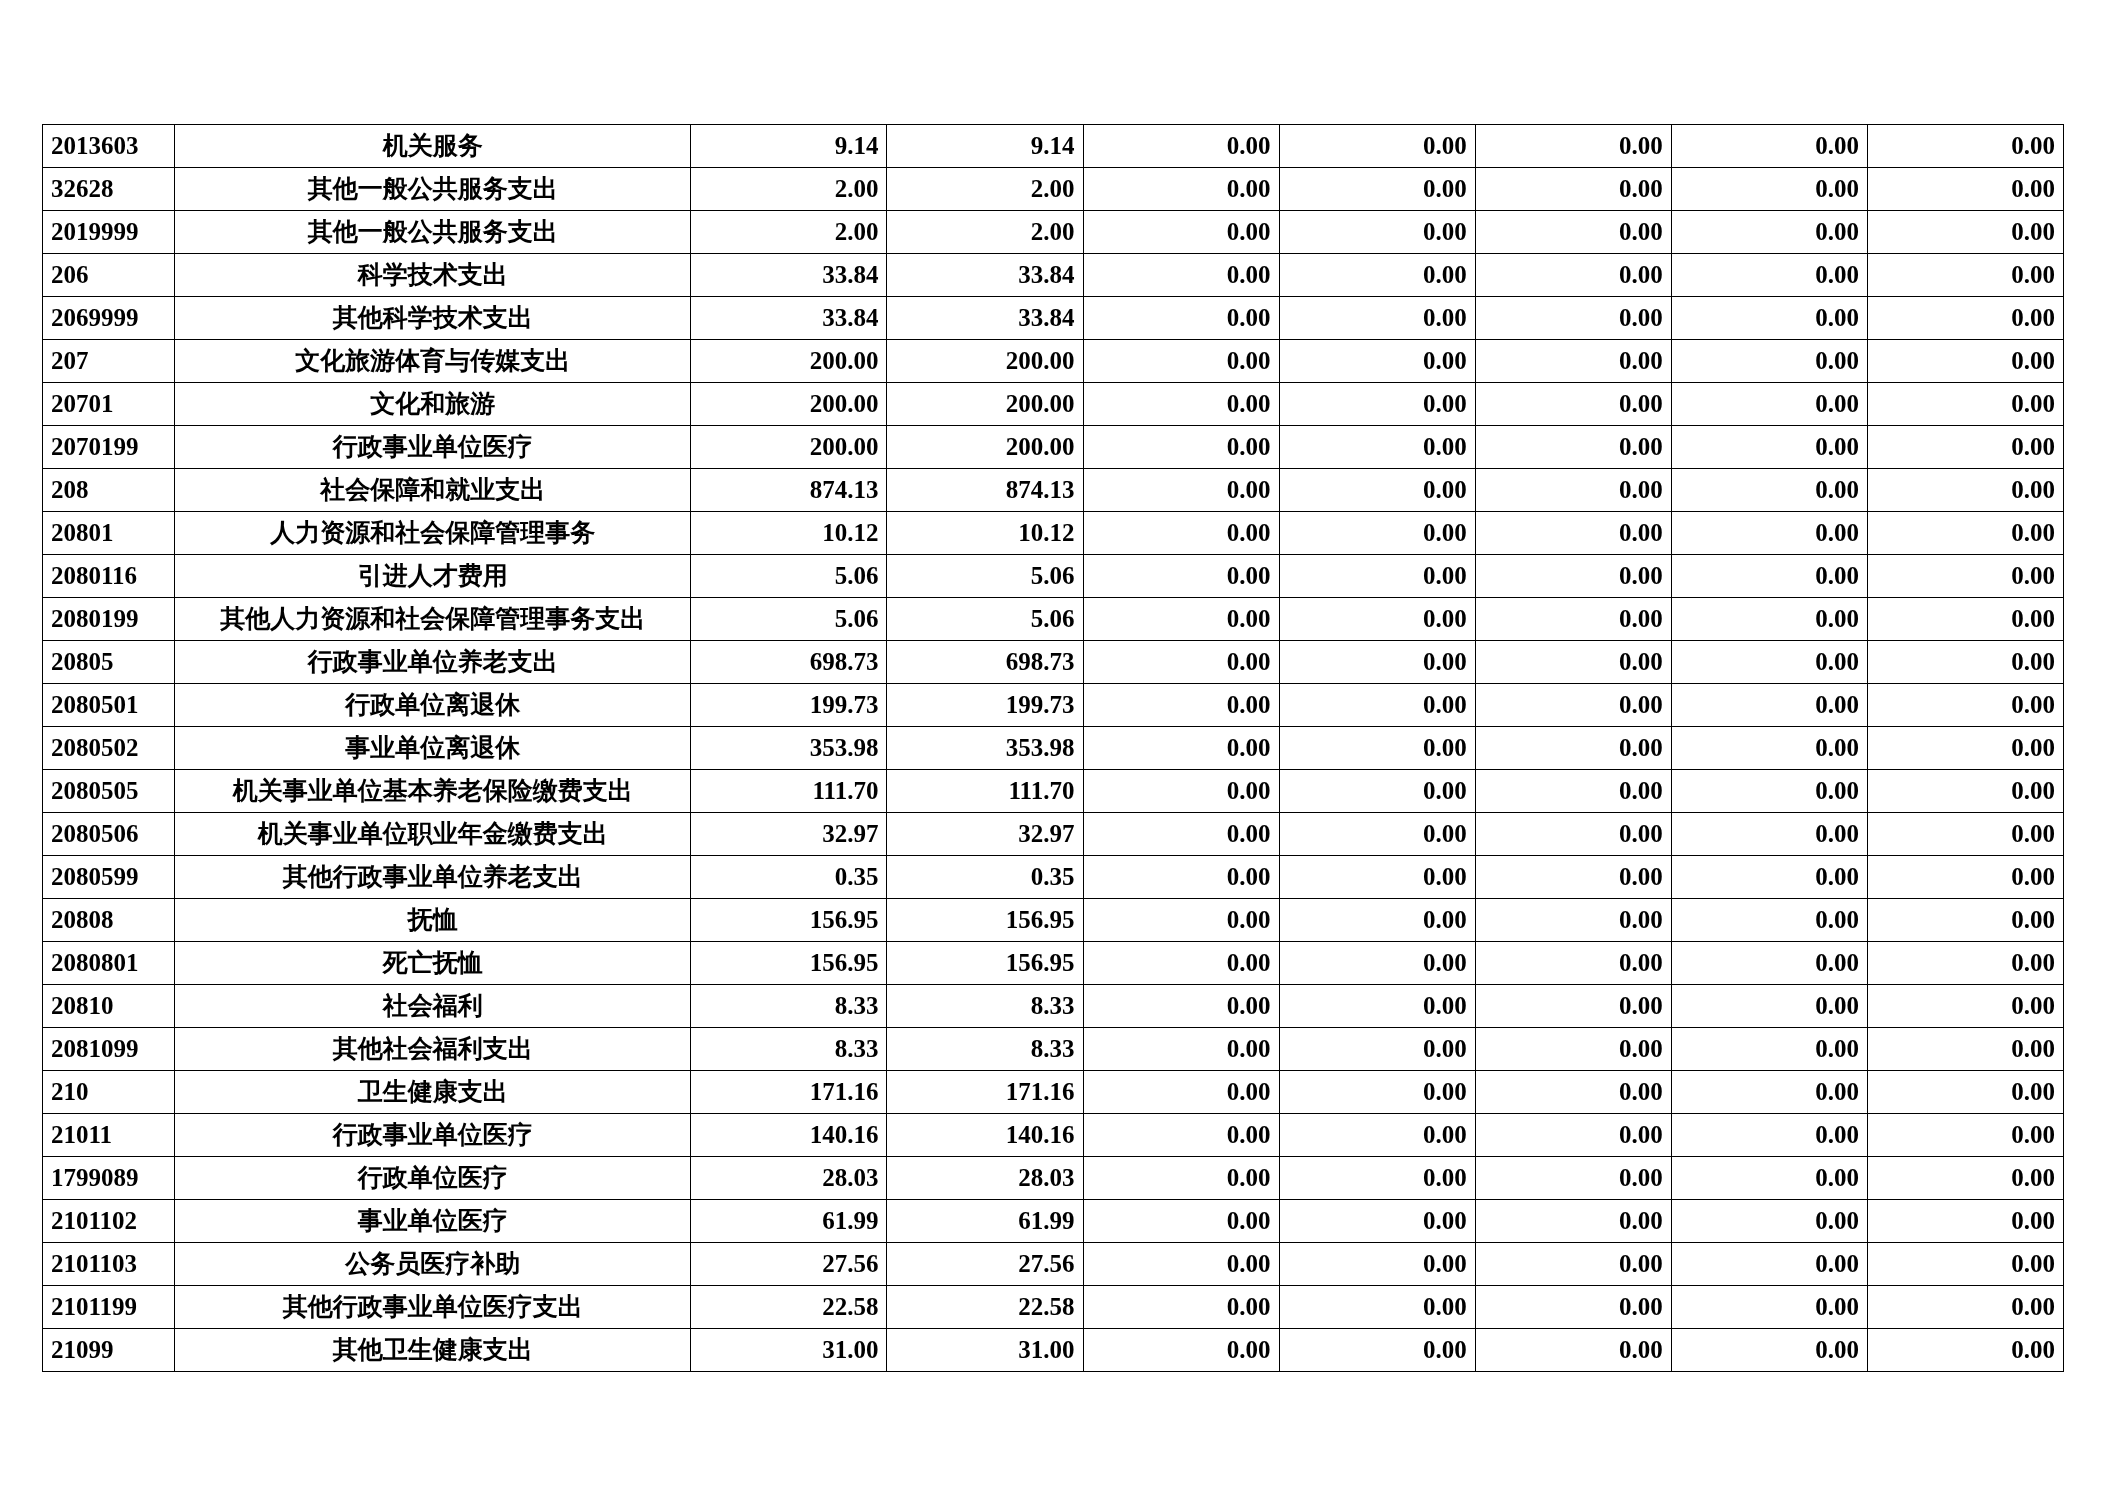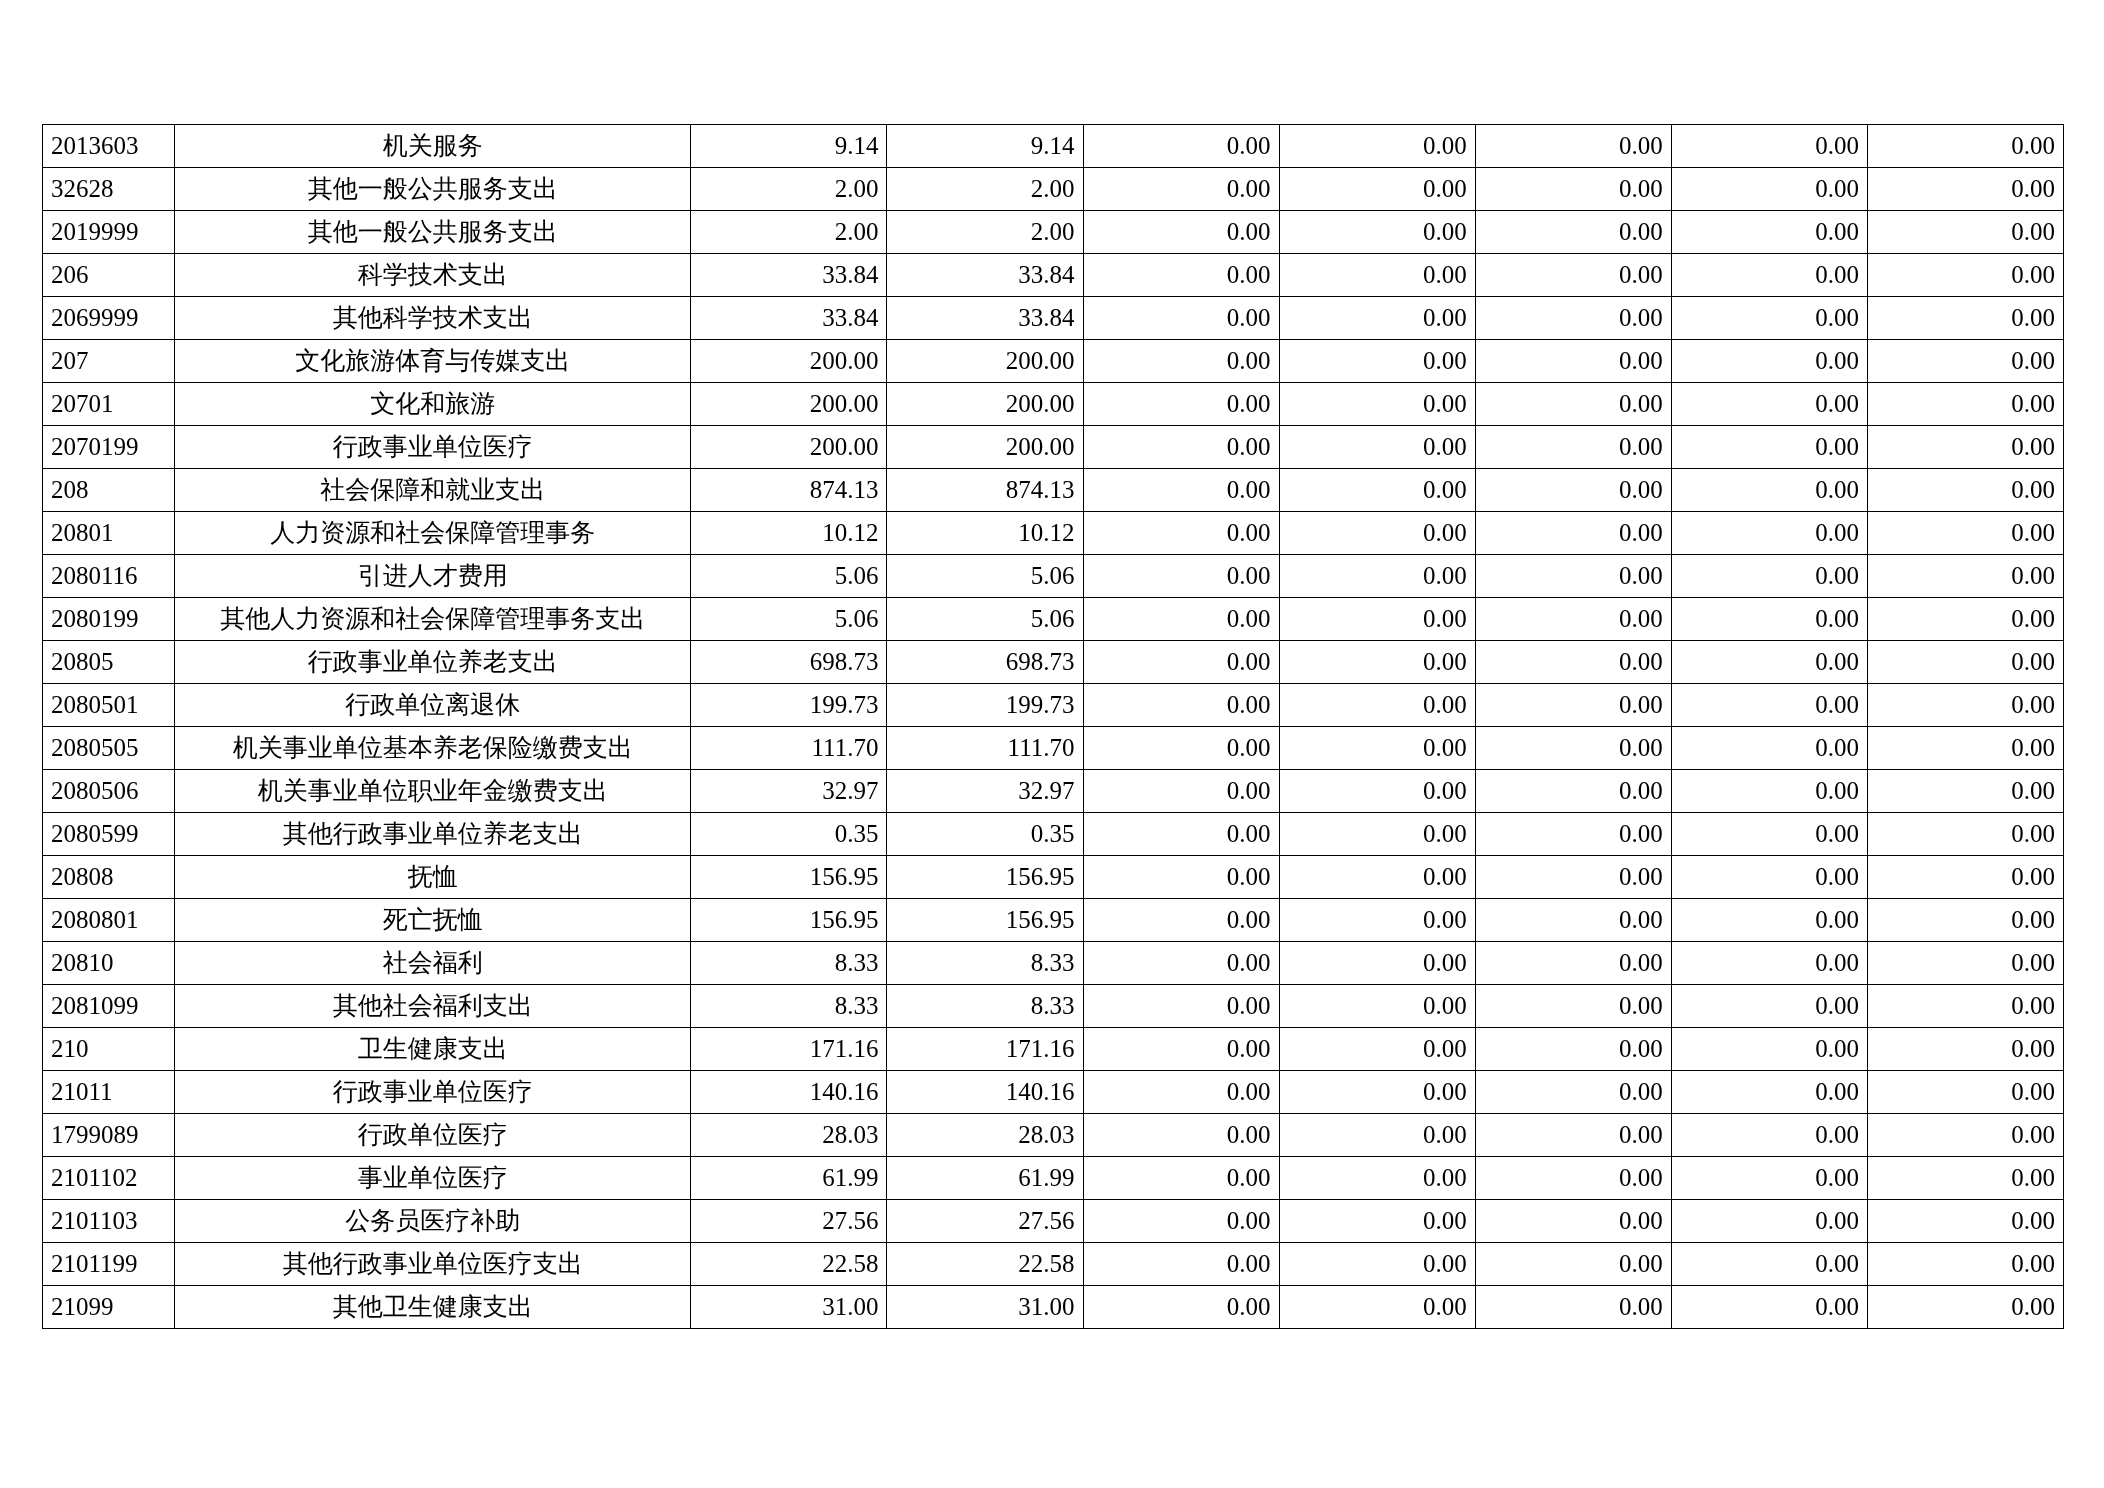--- a/index.html
+++ b/index.html
@@ -19,20 +19,21 @@
     left: 0;
     top: 0;
     width: 2104px;
     height: 1488px;
   }
   .table-wrap {
     position: absolute;
     left: 42px;
     top: 124px;
     width: 1698px;
+    font-weight: bold;
   }
   table.budget {
     border-collapse: collapse;
     table-layout: fixed;
     width: 2022px;
   }
   table.budget td {
     border: 1px solid #000000;
     height: 42px;
     padding: 0 8px;
@@ -223,20 +224,31 @@
             <td class="name">行政单位离退休</td>
             <td class="num">199.73</td>
             <td class="num">199.73</td>
             <td class="num">0.00</td>
             <td class="num">0.00</td>
             <td class="num">0.00</td>
             <td class="num">0.00</td>
             <td class="num">0.00</td>
           </tr>
           <tr>
+            <td class="code">2080502</td>
+            <td class="name">事业单位离退休</td>
+            <td class="num">353.98</td>
+            <td class="num">353.98</td>
+            <td class="num">0.00</td>
+            <td class="num">0.00</td>
+            <td class="num">0.00</td>
+            <td class="num">0.00</td>
+            <td class="num">0.00</td>
+          </tr>
+          <tr>
             <td class="code">2080505</td>
             <td class="name">机关事业单位基本养老保险缴费支出</td>
             <td class="num">111.70</td>
             <td class="num">111.70</td>
             <td class="num">0.00</td>
             <td class="num">0.00</td>
             <td class="num">0.00</td>
             <td class="num">0.00</td>
             <td class="num">0.00</td>
           </tr>

